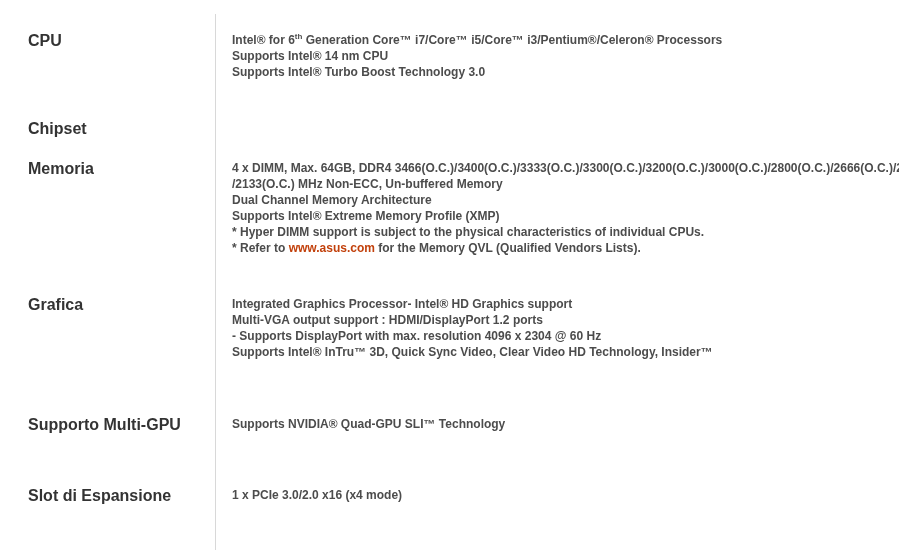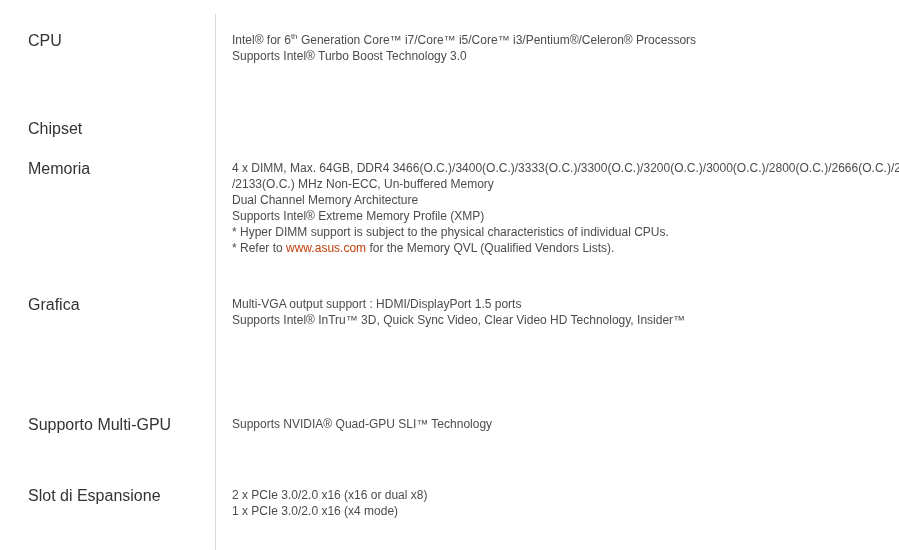--- a/index.html
+++ b/index.html
@@ -3,20 +3,21 @@
 <meta charset="utf-8">
 <style>
   html, body { margin: 0; padding: 0; background: #ffffff; }
   .page {
     position: relative;
     width: 899px;
     height: 550px;
     background: #ffffff;
     overflow: hidden;
     font-family: "Liberation Sans", "DejaVu Sans", sans-serif;
+    font-weight: bold;
   }
   .divider {
     position: absolute;
     left: 215px;
     top: 14px;
     width: 1px;
     height: 536px;
     background: #d8d8d8;
   }
   .row { position: absolute; left: 0; width: 100%; }
@@ -42,20 +43,21 @@
 </head>
 <body>
 
 <div class="page">
   <div class="divider"></div>
 
   <div class="row" style="top:30px">
     <div class="label">CPU</div>
     <div class="value">
       <div class="line"><span>Intel® for 6</span><sup class="sup">th</sup><span> Generation Core™ i7/Core™ i5/Core™ i3/Pentium®/Celeron® Processors</span></div>
+      <div class="line">Supports Intel® 14 nm CPU</div>
       <div class="line">Supports Intel® Turbo Boost Technology 3.0</div>
     </div>
   </div>
 
   <div class="row" style="top:118px">
     <div class="label">Chipset</div>
     <div class="value"></div>
   </div>
 
   <div class="row" style="top:158px">
@@ -66,32 +68,33 @@
       <div class="line">Dual Channel Memory Architecture</div>
       <div class="line">Supports Intel® Extreme Memory Profile (XMP)</div>
       <div class="line">* Hyper DIMM support is subject to the physical characteristics of individual CPUs.</div>
       <div class="line"><span>* Refer to </span><a class="link">www.asus.com</a><span> for the Memory QVL (Qualified Vendors Lists).</span></div>
     </div>
   </div>
 
   <div class="row" style="top:294px">
     <div class="label">Grafica</div>
     <div class="value">
-      <div class="line">Multi-VGA output support : HDMI/DisplayPort 1.5 ports</div>
+      <div class="line">Integrated Graphics Processor- Intel® HD Graphics support</div>
+      <div class="line">Multi-VGA output support : HDMI/DisplayPort 1.2 ports</div>
+      <div class="line">- Supports DisplayPort with max. resolution 4096 x 2304 @ 60 Hz</div>
       <div class="line">Supports Intel® InTru™ 3D, Quick Sync Video, Clear Video HD Technology, Insider™</div>
     </div>
   </div>
 
   <div class="row" style="top:414px">
     <div class="label">Supporto Multi-GPU</div>
     <div class="value">
       <div class="line">Supports NVIDIA® Quad-GPU SLI™ Technology</div>
     </div>
   </div>
 
   <div class="row" style="top:485px">
     <div class="label">Slot di Espansione</div>
     <div class="value">
-      <div class="line">2 x PCIe 3.0/2.0 x16 (x16 or dual x8)</div>
       <div class="line">1 x PCIe 3.0/2.0 x16 (x4 mode)</div>
     </div>
   </div>
 </div>
 
 </body></html>

